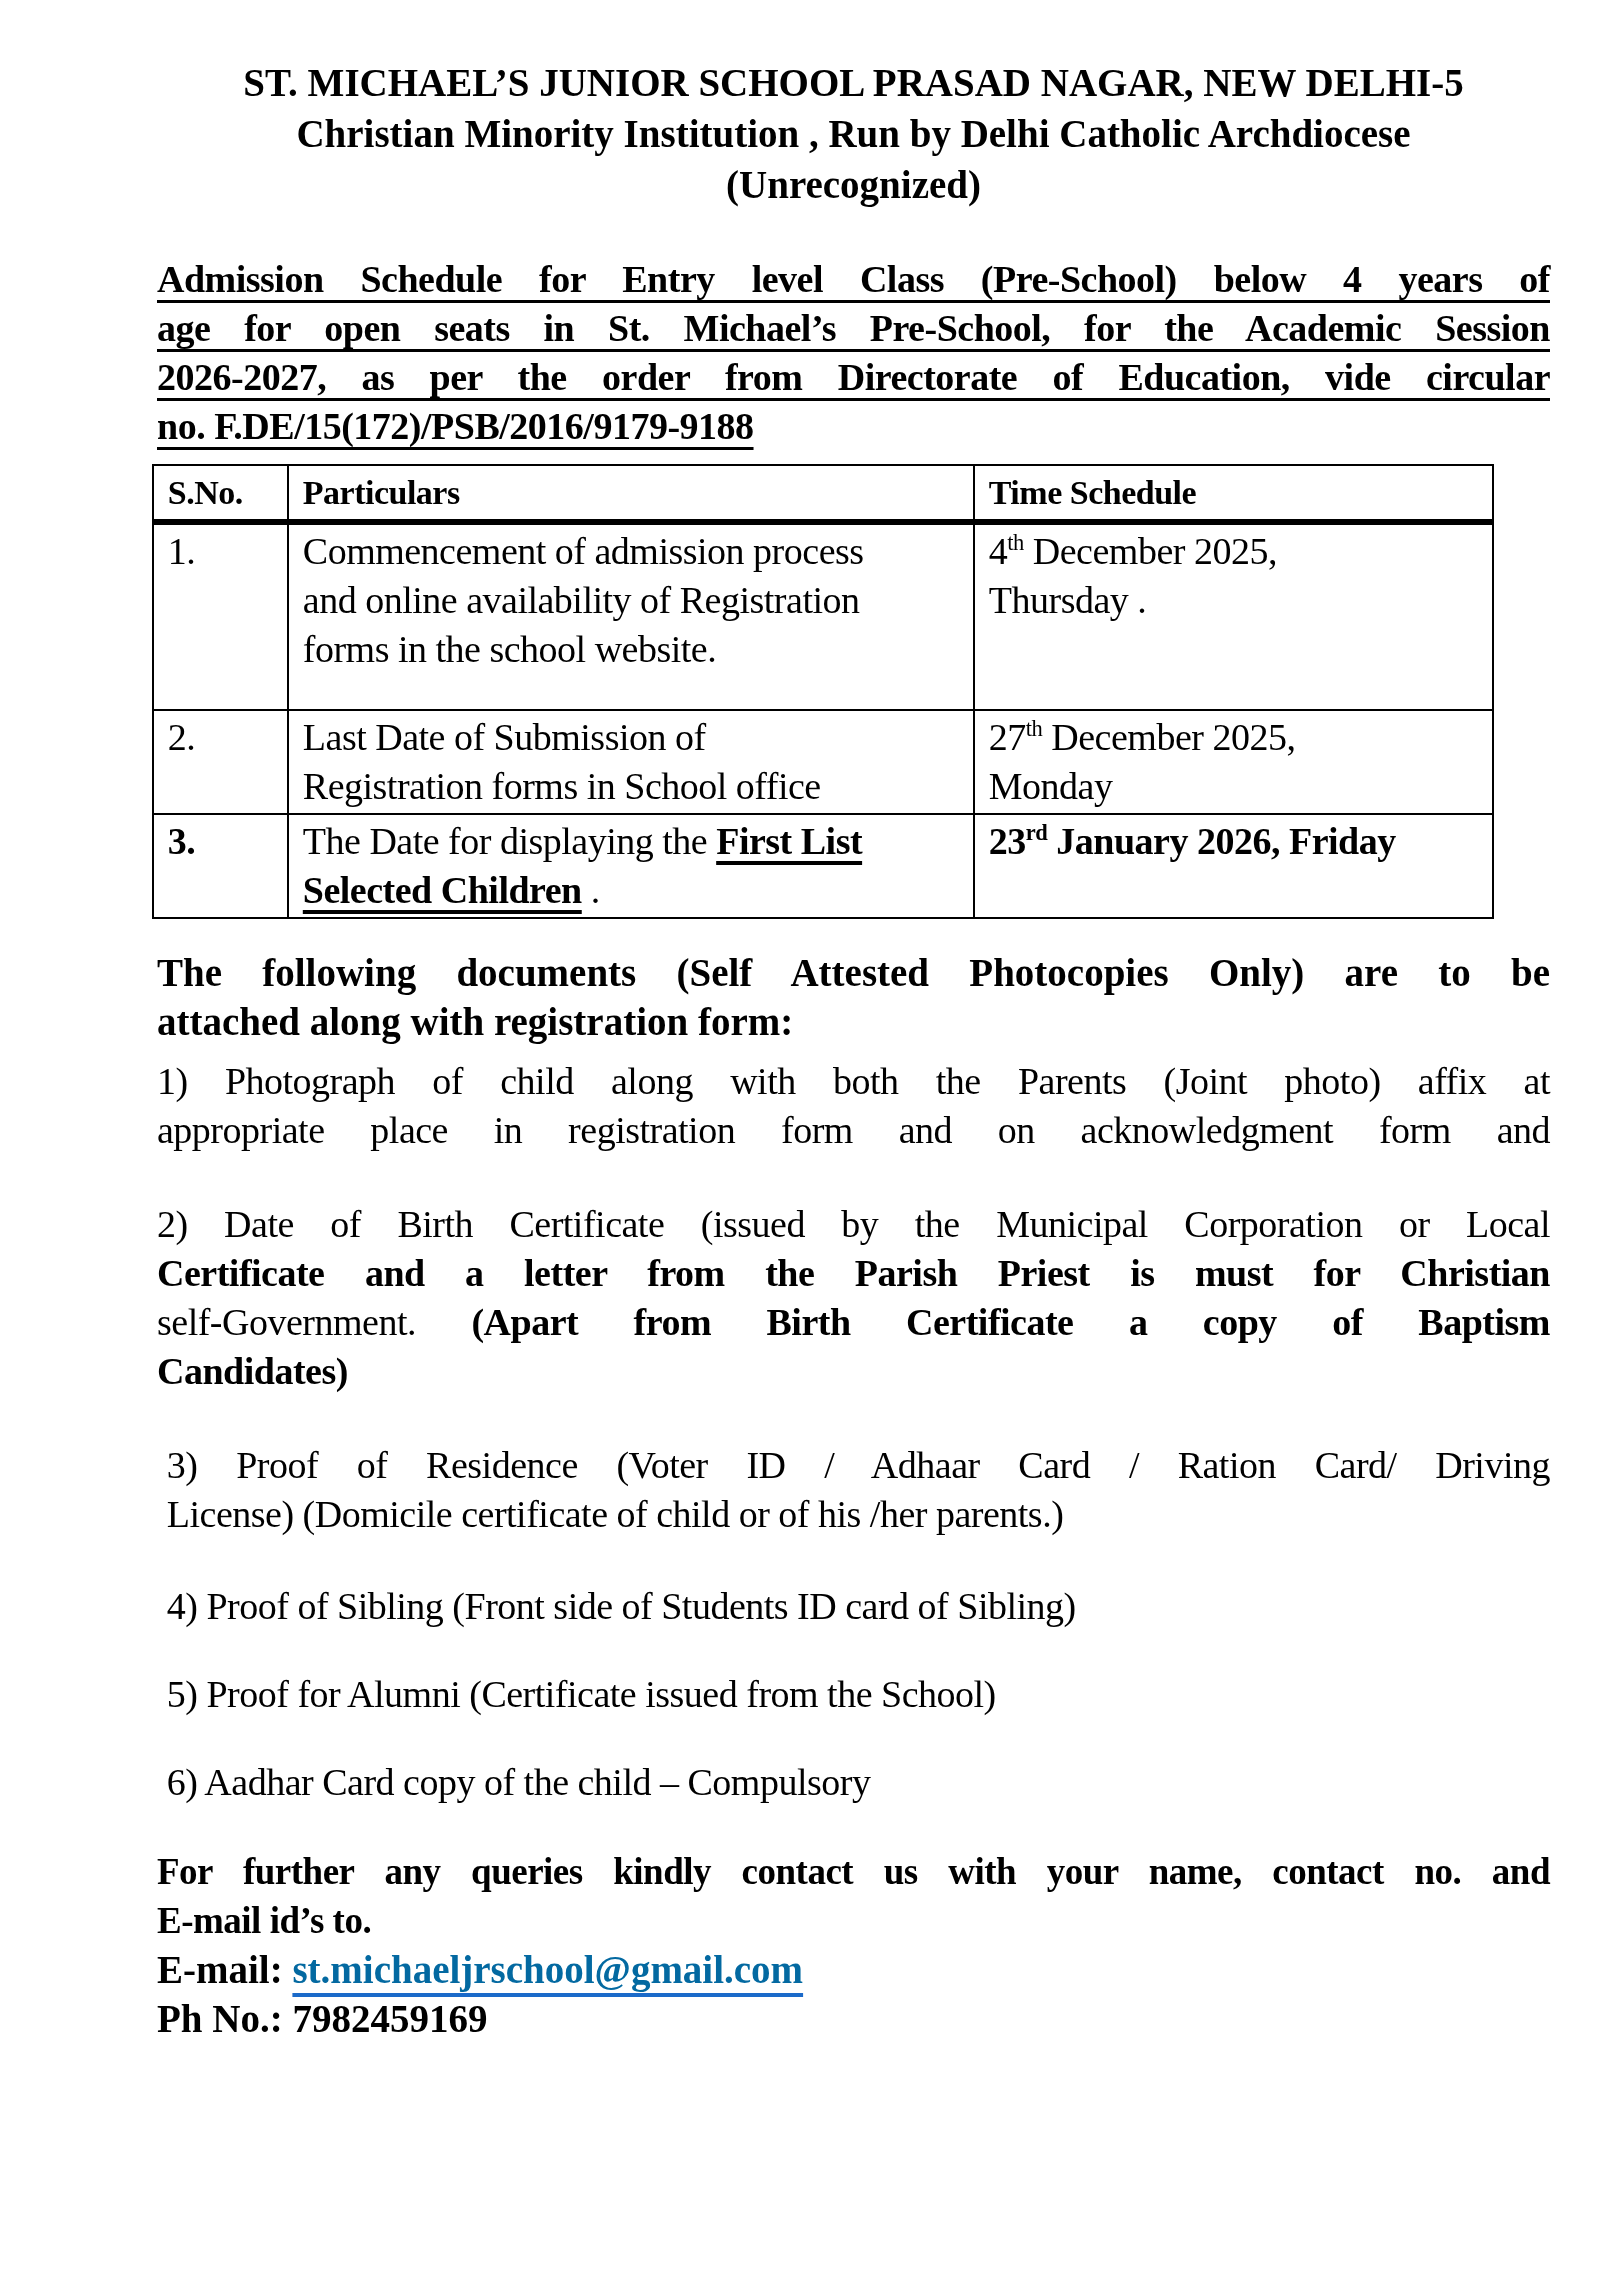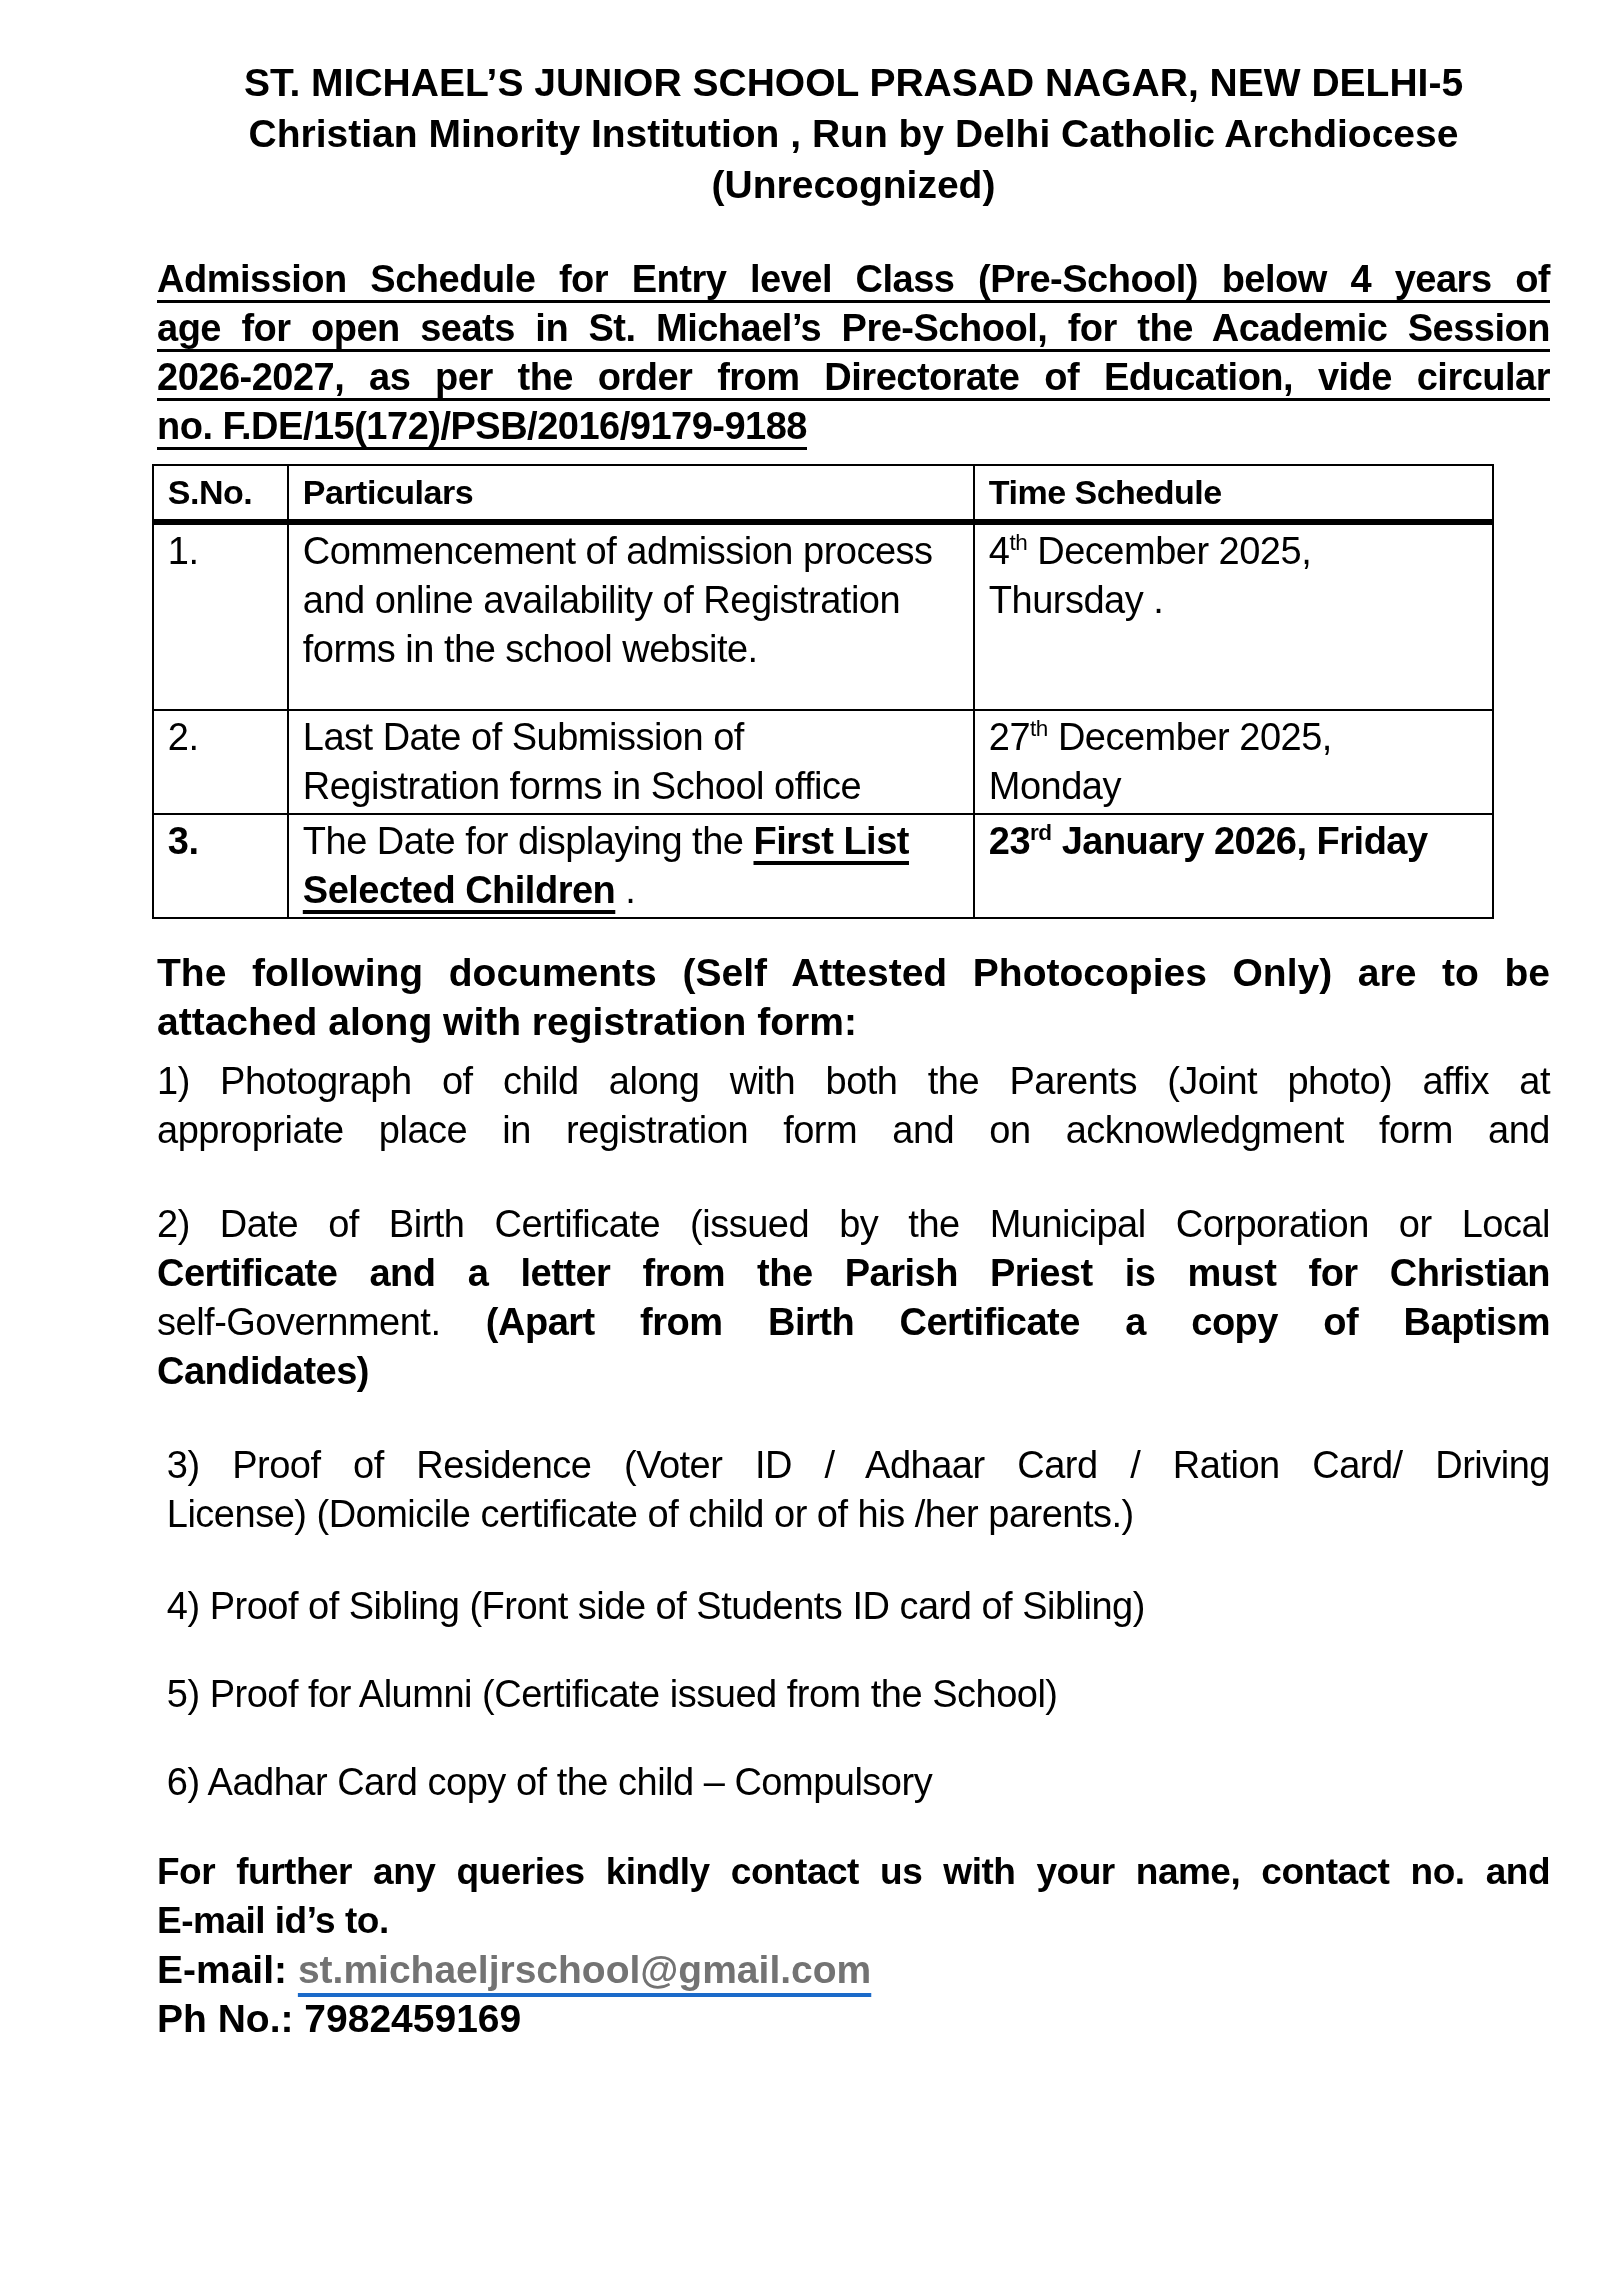--- a/index.html
+++ b/index.html
@@ -1,20 +1,20 @@
 <!DOCTYPE html>
 <html><head>
 <meta charset="utf-8">
 <style>
   * { box-sizing: border-box; }
   html, body { margin: 0; padding: 0; background: #ffffff; }
   .page {
     width: 1621px; height: 2104px; overflow: hidden;
     background: #ffffff; color: #000000;
-    font-family: Liberation Sans, sans-serif;
+    font-family: Liberation Serif, serif;
     font-size: 39px; line-height: 49px;
     padding: 57px 71px 0 157px;
   }
 
   
   .doc-header { text-align: center; font-weight: bold; line-height: 51px; white-space: nowrap; }
 
   
   .intro { font-weight: bold; margin-top: 45px; font-size: 38px; letter-spacing: -0.5px; }
   .jline { text-align: justify; text-align-last: justify; }
@@ -149,21 +149,21 @@
   <div class="doc-item item-5">5) Proof for Alumni (Certificate issued from the School)</div>
   <div class="doc-item item-6">6) Aadhar Card copy of the child – Compulsory</div>
 
   <div class="contact">
     <div class="contact-intro">
       <div class="jline">For further any queries kindly contact us with your name, contact no. and</div>
       <div>E-mail id’s to.</div>
     </div>
     <div class="contact-line">
       <span>E-mail:</span>
-      <a class="email-link" style="color: #737373; text-decoration-color: rgb(27, 106, 201); text-align: center;">st.michaeljrschool@gmail.com</a>
+      <a class="email-link" style="color: #0369a1; text-decoration-color: rgb(27, 106, 201); text-align: center;">st.michaeljrschool@gmail.com</a>
     </div>
     <div class="contact-line">
       <span>Ph No.:</span>
       <span>7982459169</span>
     </div>
   </div>
 
   <div class="signature">Principal</div>
 
 </div>

